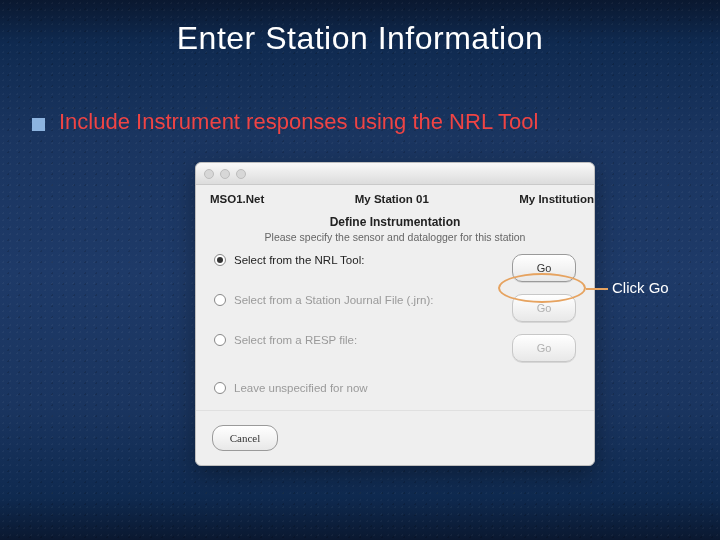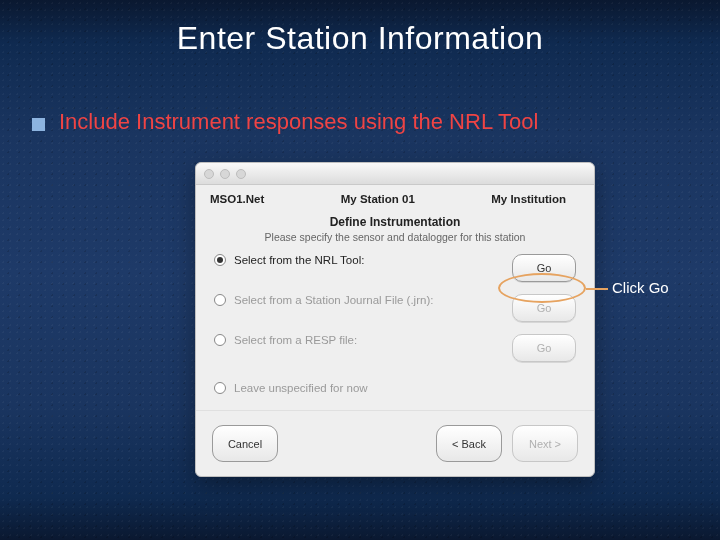--- a/index.html
+++ b/index.html
@@ -83,21 +83,21 @@
     left: 0; right: 0;
     text-align: center;
     font-size: 11px;
     font-weight: 600;
     color: #555;
     pointer-events: none;
   }
   .mac-headerrow {
     display: flex;
     justify-content: space-between;
-    padding: 8px 28px 6px 14px;
+    padding: 8px 0 6px 14px;
     font-size: 11.5px;
     font-weight: 700;
     color: #222;
   }
   .mac-section-title {
     text-align: center;
     font-weight: 700;
     font-size: 12px;
     margin-top: 4px;
   }
@@ -156,28 +156,29 @@
   .nav-row {
     display: flex;
     justify-content: space-between;
     align-items: center;
     padding: 14px 16px 14px 16px;
     border-top: 1px solid #e0e0e0;
     margin-top: 10px;
   }
   .mac-btn {
     min-width: 66px;
-    height: 37px;
+    height: 26px;
     background: linear-gradient(#ffffff, #e8e8e8);
     border: 1px solid #9a9a9a;
     border-radius: 11px;
     font-size: 11px;
     color: #333;
     display: inline-flex; align-items: center; justify-content: center;
     padding: 10px 10px;
+    font-family: Liberation Serif, serif;
   }
   .mac-btn.dim { color: #b0b0b0; border-color: #c7c7c7; }
   .nav-right { display: flex; gap: 10px; }
   .callout {
     position: absolute;
     color: #fff;
     font-size: 15px;
     font-weight: 400;
   }
   .callout-line {
@@ -232,24 +233,20 @@
     <div class="go-btn dim">Go</div>
   </div>
 
   <div class="opt-row" style="margin-top:8px;">
     <div class="radio"></div>
     <div class="opt-label dim">Leave unspecified for now</div>
   </div>
 
   <div class="nav-row">
     <div class="mac-btn">Cancel</div>
-    <div class="nav-right">
-      <div class="mac-btn">&lt; Back</div>
-      <div class="mac-btn dim">Next &gt;</div>
-    </div>
   </div>
 </div>
 
 <div class="highlight-ring" style="left:498px; top:273px; width:88px; height:30px;"></div>
 
 <div class="callout-line" style="left:586px; top:288px; width:22px;"></div>
 
 <div class="callout" style="left:612px; top:279px;">Click Go</div>
 
 </body></html>

